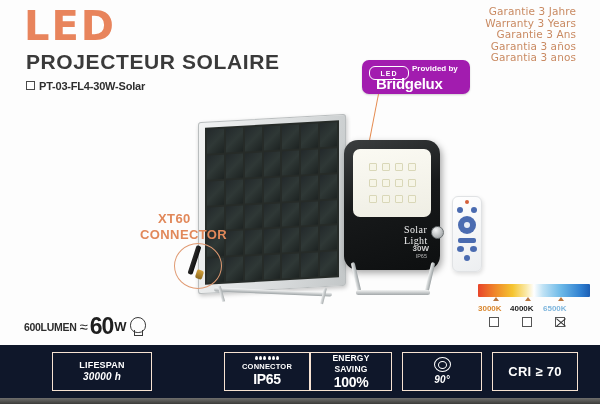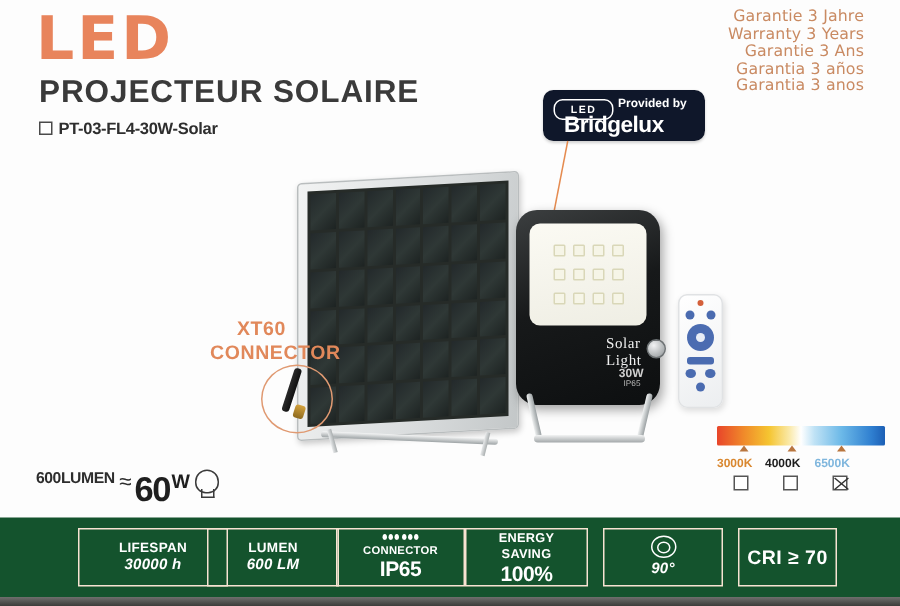--- a/index.html
+++ b/index.html
@@ -24,21 +24,21 @@
   .cbox.checked::after{content:"";width:4px;height:4px;background:#2c2c2c;display:block;}
   .model-label{font-size:11px;font-weight:bold;color:#2e2e2e;letter-spacing:-.2px;white-space:nowrap;}
 
   
   .warranty{position:absolute;right:24px;top:6px;text-align:right;}
   .warranty div{font-size:10.5px;color:#c98a62;line-height:11.6px;white-space:nowrap;
     font-family:"DejaVu Sans",sans-serif;letter-spacing:.1px;}
 
   
   .bridgelux{position:absolute;left:362px;top:60px;width:108px;height:34px;
-    background:#0f172a;border-radius:7px;box-shadow:0 1px 2px rgba(0,0,0,.18);}
+    background:#a21caf;border-radius:7px;box-shadow:0 1px 2px rgba(0,0,0,.18);}
   .bx-led{position:absolute;left:7px;top:6px;width:38px;height:12px;border:1.4px solid #fff;
     border-radius:6px;display:flex;align-items:center;justify-content:center;}
   .bx-led span{font-size:7px;color:#fff;font-weight:bold;letter-spacing:1px;}
   .bx-prov{position:absolute;left:50px;top:4px;font-size:8px;color:#fff;font-weight:bold;white-space:nowrap;}
   .bx-name{position:absolute;left:14px;top:15px;font-size:15px;color:#fff;font-weight:bold;
     letter-spacing:-.3px;white-space:nowrap;}
   .bx-leader{position:absolute;left:378px;top:94px;width:1px;height:62px;background:#e58b50;
     transform:rotate(11deg);transform-origin:top center;}
 
   
@@ -93,21 +93,21 @@
     background:linear-gradient(150deg,#ffffff,#eceef0);border-radius:6px;
     border:1px solid #e0e2e4;box-shadow:1px 2px 4px rgba(0,0,0,.13);}
   .r-pwr{position:absolute;left:12px;top:3px;width:4px;height:4px;border-radius:50%;background:#d4603a;}
   .r-btn{position:absolute;border-radius:50%;background:#4a6bb0;}
   .r-pad{position:absolute;left:5px;top:19px;width:18px;height:18px;border-radius:50%;
     background:#4b6cb1;}
   .r-pad::after{content:"";position:absolute;left:6px;top:6px;width:6px;height:6px;border-radius:50%;background:#e8edf6;}
   .r-bar{position:absolute;background:#4a6bb0;border-radius:2px;}
 
   
-  .lumen-eq{position:absolute;left:24px;top:313px;display:flex;}
+  .lumen-eq{position:absolute;left:24px;top:313px;display:flex;align-items:center;}
   .le-small{font-size:10.5px;font-weight:bold;color:#2d2d2d;letter-spacing:-.3px;}
   .le-approx{font-size:15px;color:#2d2d2d;margin:0 2px 0 3px;}
   .le-big{font-size:23px;font-weight:bold;color:#1f1f1f;letter-spacing:-1px;}
   .le-w{font-size:13px;font-weight:bold;color:#1f1f1f;margin-left:1px;}
   .bulb{position:relative;width:18px;height:20px;margin-left:1px;}
   .bulb-g{position:absolute;left:2px;top:0;width:14px;height:14px;border:1.4px solid #3a3a3a;
     border-radius:50% 50% 45% 45%;}
   .bulb-b{position:absolute;left:6px;top:13px;width:7px;height:5px;border:1.4px solid #3a3a3a;border-top:none;}
 
   
@@ -123,21 +123,21 @@
   .cct-boxes{position:relative;height:13px;margin-top:2px;}
   .cct-box{position:absolute;top:0;width:10px;height:10px;border:1px solid #555;background:#fff;
     box-sizing:border-box;}
   .cct-box.x{position:absolute;}
   .cct-box.x::before,.cct-box.x::after{content:"";position:absolute;left:-1px;top:3.5px;
     width:12px;height:1px;background:#333;}
   .cct-box.x::before{transform:rotate(40deg);}
   .cct-box.x::after{transform:rotate(-40deg);}
 
   
-  .featbar{position:absolute;left:0;top:345px;width:600px;height:53px;background:#14532d;}
+  .featbar{position:absolute;left:0;top:345px;width:600px;height:53px;background:#0f172a;}
   .featstrip{position:absolute;left:0;top:398px;width:600px;height:6px;
     background:linear-gradient(180deg,#6f6f6d,#3c3c3a);}
   .feat{position:absolute;top:7px;height:39px;border:1.3px solid #f7e3d2;box-sizing:border-box;
     display:flex;flex-direction:column;align-items:center;justify-content:center;color:#fff;}
   .feat .l1{font-size:9px;font-weight:bold;letter-spacing:.2px;line-height:11px;white-space:nowrap;}
   .feat .l2{font-size:10px;font-weight:bold;letter-spacing:.2px;line-height:12px;white-space:nowrap;font-style:italic;}
   .feat .big{font-size:14px;font-weight:bold;line-height:15px;letter-spacing:-.3px;}
   .drops{display:flex;gap:1.2px;margin-bottom:1px;}
   .drop{width:3px;height:4px;background:#fff;border-radius:50% 50% 50% 50%/60% 60% 40% 40%;}
   .eye{width:15px;height:13px;border:1.4px solid #fff;border-radius:50%;position:relative;margin-bottom:2px;}
@@ -303,24 +303,20 @@
       <span class="cct-box" style="left:44px;"></span>
       <span class="cct-box x" style="left:77px;"></span>
     </div>
   </div>
 
   <div class="featbar">
     <div class="feat" style="left:52px;width:100px;">
       <span class="l1">LIFESPAN</span>
       <span class="l2">30000 h</span>
     </div>
-    <div class="feat" style="left:138px;width:88px;">
-      <span class="l1">LUMEN</span>
-      <span class="l2">600 LM</span>
-    </div>
     <div class="feat" style="left:224px;width:86px;">
       <span class="drops">
         <span class="drop"></span>
           <span class="drop"></span>
           <span class="drop"></span>
         <span class="drop"></span>
           <span class="drop"></span>
           <span class="drop"></span>
       </span>
       <span class="l1" style="font-size:7.5px;">CONNECTOR</span>
@@ -328,19 +324,19 @@
     </div>
     <div class="feat" style="left:310px;width:82px;">
       <span class="l1" style="font-size:8.5px;">ENERGY</span>
       <span class="l1" style="font-size:8.5px;">SAVING</span>
       <span class="big">100%</span>
     </div>
     <div class="feat" style="left:402px;width:80px;">
       <span class="eye"></span>
       <span class="l2">90°</span>
     </div>
-    <div class="feat" style="left:492px;width:66px;">
+    <div class="feat" style="left:492px;width:86px;">
       <span class="cri">CRI ≥ 70</span>
     </div>
   </div>
   <div class="featstrip"></div>
 
 </div>
 
 </body></html>

